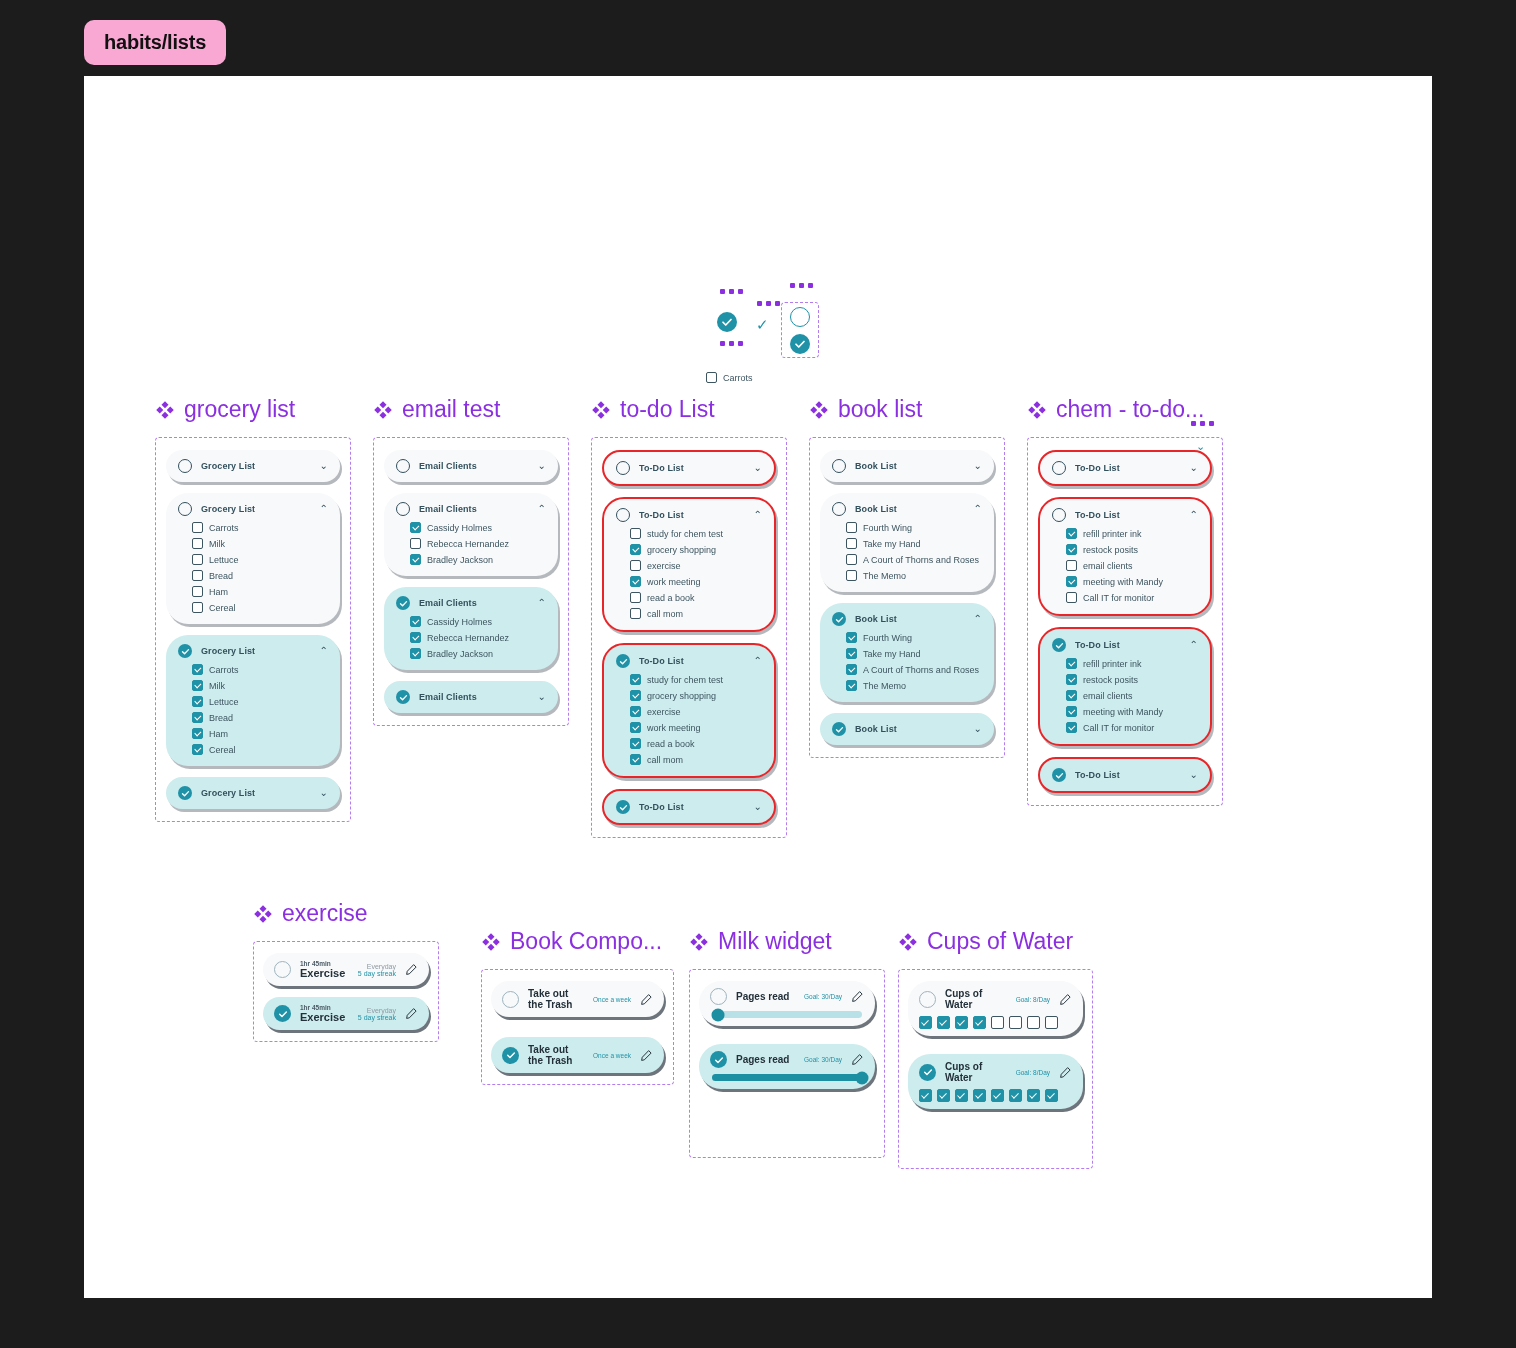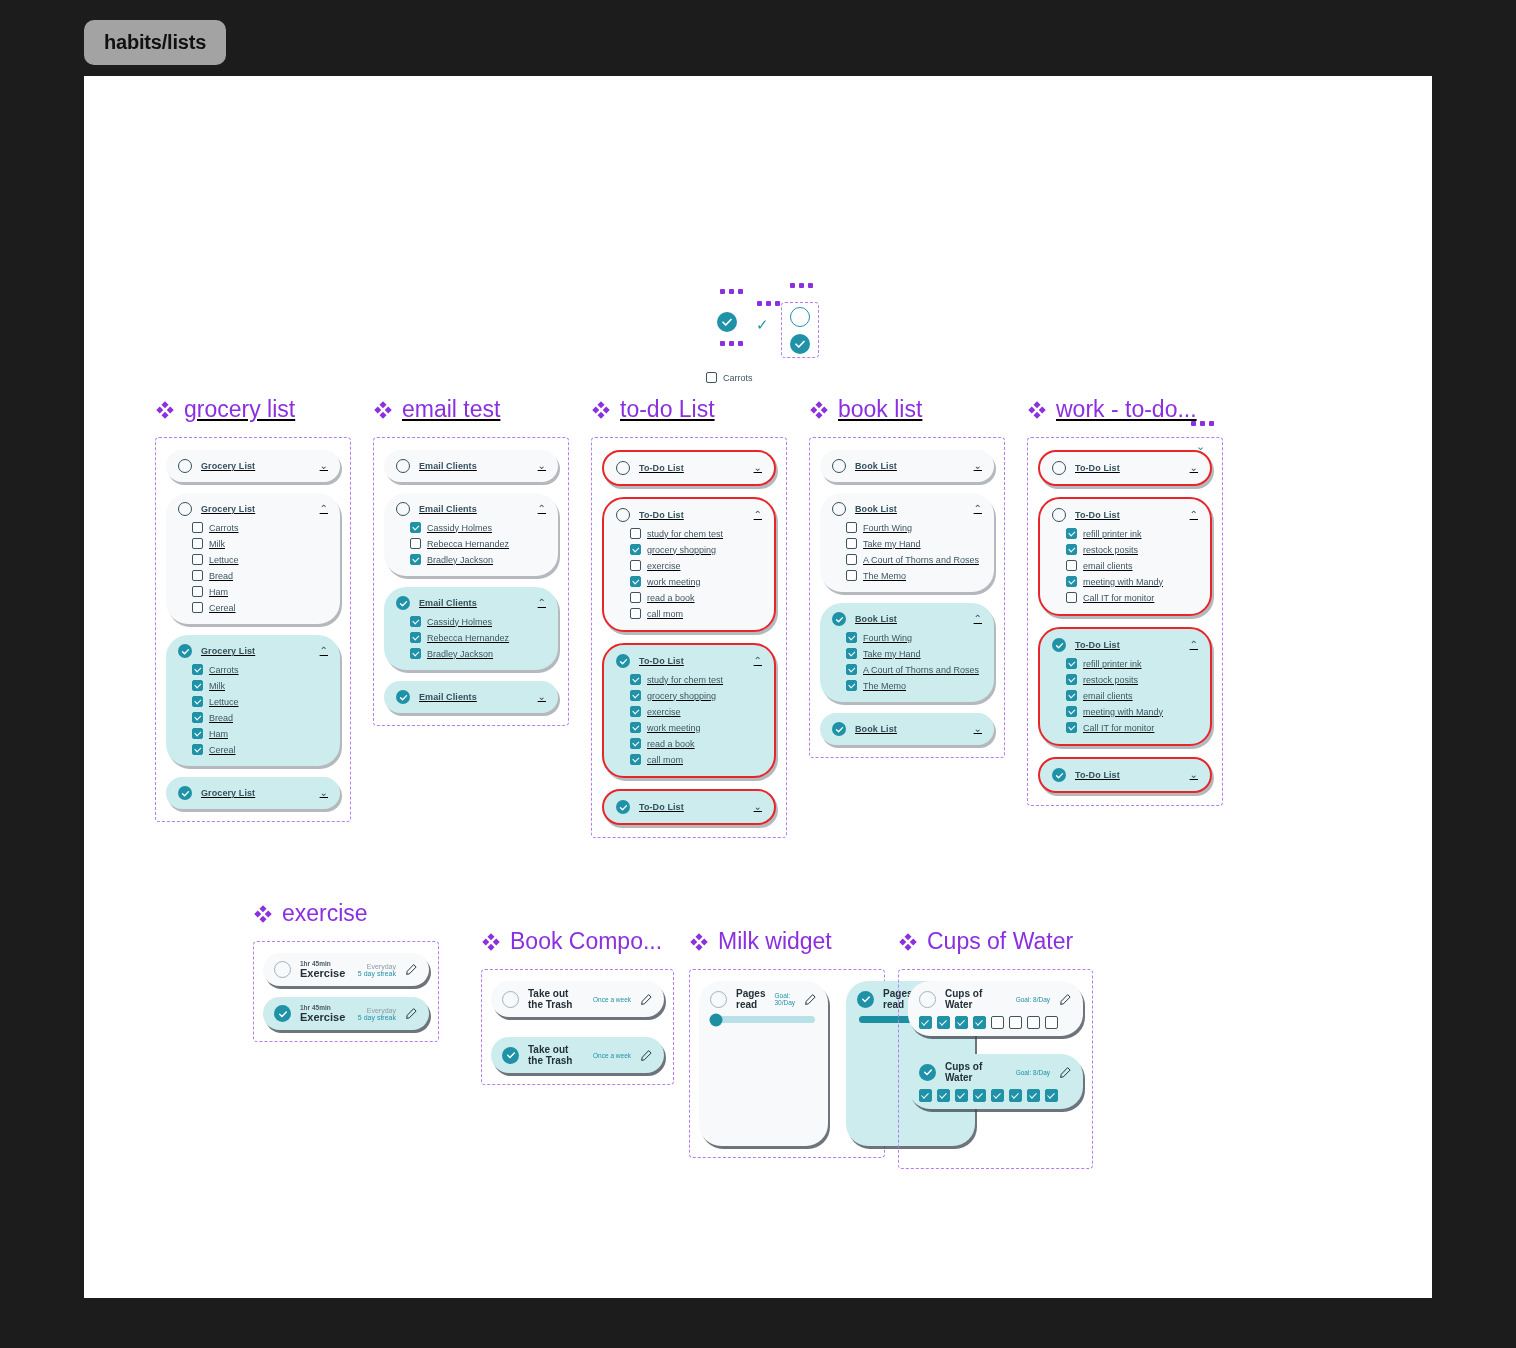--- a/index.html
+++ b/index.html
@@ -4,21 +4,21 @@
 <style>
   * { box-sizing: border-box; margin: 0; padding: 0; }
   html, body {
     width: 1516px; height: 1348px;
     background: #1c1c1c;
     font-family: "Liberation Sans", sans-serif;
     overflow: hidden;
   }
   .canvas-badge {
     position: absolute; left: 84px; top: 20px;
-    background: #a3a3a3; color: #111;
+    background: #f9a8d4; color: #111;
     font-size: 20px; font-weight: bold;
     padding: 11px 20px; border-radius: 10px;
     letter-spacing: -0.2px;
   }
   .frame {
     position: absolute; left: 84px; top: 76px;
     width: 1348px; height: 1222px;
     background: #ffffff;
   }
 
@@ -140,21 +140,21 @@
           </svg>
       </div>
     </div>
 
     <div class="mini-cb" style="position:absolute;left:-10px;top:83px;">
       <span class="cb-box"></span>
       <span>Carrots</span>
     </div>
   </div>
 
-  <div id="list-sections" style="position:absolute;left:71px;top:320px;display:flex;gap:22px;align-items:flex-start;text-decoration:underline;">
+  <div id="list-sections" style="position:absolute;left:71px;top:320px;display:flex;gap:22px;align-items:flex-start;">
       <div style="width: 196px;">
         <div class="sect-title">
           <svg class="diamond-icon" viewBox="0 0 24 24">
             <g fill="#8b2fe0">
               <path d="M12 1.5l4.2 4.2-4.2 4.2-4.2-4.2z"></path>
               <path d="M12 14.1l4.2 4.2-4.2 4.2-4.2-4.2z"></path>
               <path d="M5.7 7.8l4.2 4.2-4.2 4.2-4.2-4.2z"></path>
               <path d="M18.3 7.8l4.2 4.2-4.2 4.2-4.2-4.2z"></path>
             </g>
           </svg>
@@ -523,21 +523,21 @@
       <div style="width: 196px;">
         <div class="sect-title">
           <svg class="diamond-icon" viewBox="0 0 24 24">
             <g fill="#8b2fe0">
               <path d="M12 1.5l4.2 4.2-4.2 4.2-4.2-4.2z"></path>
               <path d="M12 14.1l4.2 4.2-4.2 4.2-4.2-4.2z"></path>
               <path d="M5.7 7.8l4.2 4.2-4.2 4.2-4.2-4.2z"></path>
               <path d="M18.3 7.8l4.2 4.2-4.2 4.2-4.2-4.2z"></path>
             </g>
           </svg>
-          <span>work - to-do...</span>
+          <span>chem - to-do...</span>
         </div>
         <div class="dash-purple col-body" style="margin-top: 14px;">
           <div class="card red">
             <div class="card-head">
         <span style="width:14px;height:14px;border-radius:50%;border:1.4px solid #33505d;flex:none;display:block;"></span>
         <span class="card-title">To-Do List</span>
         <span class="chev">⌄</span>
       </div>
           </div>
           <div class="card red">
@@ -715,21 +715,21 @@
       <svg class="diamond-icon" viewBox="0 0 24 24">
         <g fill="#8b2fe0">
             <path d="M12 1.5l4.2 4.2-4.2 4.2-4.2-4.2z"></path>
             <path d="M12 14.1l4.2 4.2-4.2 4.2-4.2-4.2z"></path>
             <path d="M5.7 7.8l4.2 4.2-4.2 4.2-4.2-4.2z"></path>
             <path d="M18.3 7.8l4.2 4.2-4.2 4.2-4.2-4.2z"></path>
           </g>
       </svg>
       <span>Milk widget</span>
     </div>
-    <div class="dash-purple" id="pages-body" style="margin-top:14px;width:196px;height:189px;padding:11px 9px;display:flex;flex-direction:row;gap:18px;">
+    <div class="dash-purple" id="pages-body" style="margin-top:14px;width:196px;height:189px;padding:11px 9px;display:flex;flex-direction:column;gap:18px;">
         <div class="habit" style="flex-direction: column; align-items: stretch; gap: 0px;">
           <div style="display:flex;align-items:center;gap:9px">
       <span style="width:17px;height:17px;border-radius:50%;border:1.6px solid #9fb3bd;flex:none;display:block;"></span>
       <span class="habit-label" style="flex:1">Pages read</span>
       <span class="goal">Goal: 30/Day</span>
             <svg class="pencil" viewBox="0 0 24 24" fill="none" stroke="#23303a" stroke-width="1.8" stroke-linecap="round" stroke-linejoin="round">
               <path d="M16.5 3.5l4 4L8 20l-5 1 1-5z"></path>
             </svg>
     </div>
     <div class="slider-track">

